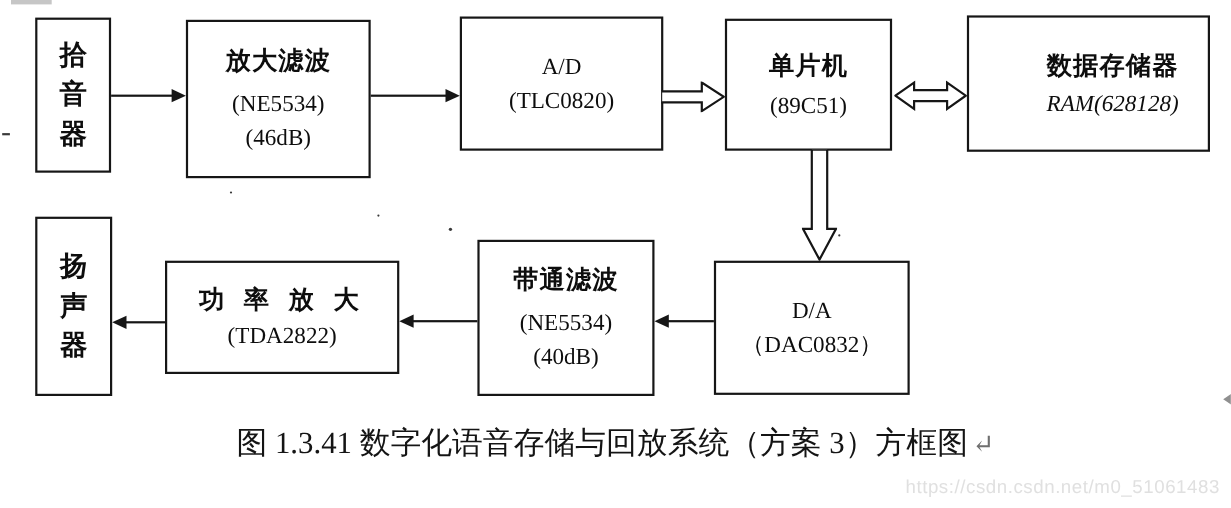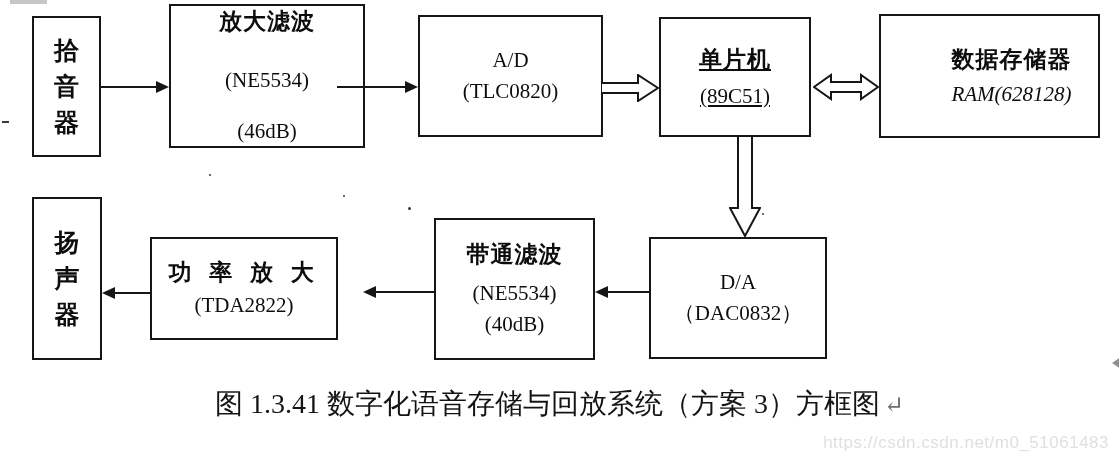--- a/index.html
+++ b/index.html
@@ -87,50 +87,50 @@
   <div class="speck" style="left:343px;top:195px;width:2px;height:2px;"></div>
 
   <div class="block" style="left:32px;top:16px;width:69px;height:141px;">
     <div class="vstack">
       <span>拾</span>
       <span>音</span>
       <span>器</span>
     </div>
   </div>
 
-  <div class="block" style="left:169px;top:4px;width:196px;height:144px;gap:20px;">
+  <div class="block" style="left:169px;top:18px;width:168px;height:144px;">
     <div class="cn-title">放大滤波</div>
     <div class="sub" style="margin-top:6px;">(NE5534)</div>
     <div class="sub">(46dB)</div>
   </div>
 
   <div class="block" style="left:418px;top:15px;width:185px;height:122px;align-items:center;">
     <div class="sub">A/D</div>
     <div class="sub">(TLC0820)</div>
   </div>
 
-  <div class="block" style="left:659px;top:17px;width:152px;height:120px;text-decoration:underline;">
+  <div class="block" style="left:659px;top:17px;width:152px;height:120px;">
     <div class="cn-title">单片机</div>
     <div class="sub" style="margin-top:4px;">(89C51)</div>
   </div>
 
   <div class="block" style="left:879px;top:14px;width:221px;height:124px;padding-left:44px;">
     <div class="cn-title">数据存储器</div>
     <div class="sub" style="margin-top:2px;font-style:italic;">RAM(628128)</div>
   </div>
 
   <div class="block" style="left:32px;top:197px;width:70px;height:163px;">
     <div class="vstack">
       <span>扬</span>
       <span>声</span>
       <span>器</span>
     </div>
   </div>
 
-  <div class="block" style="left:150px;top:237px;width:188px;height:103px;">
+  <div class="block" style="left:150px;top:237px;width:213px;height:103px;">
     <div class="cn-title spaced">功 率 放 大</div>
     <div class="sub">(TDA2822)</div>
   </div>
 
   <div class="block" style="left:434px;top:218px;width:161px;height:142px;">
     <div class="cn-title">带通滤波</div>
     <div class="sub" style="margin-top:6px;">(NE5534)</div>
     <div class="sub">(40dB)</div>
   </div>
 

